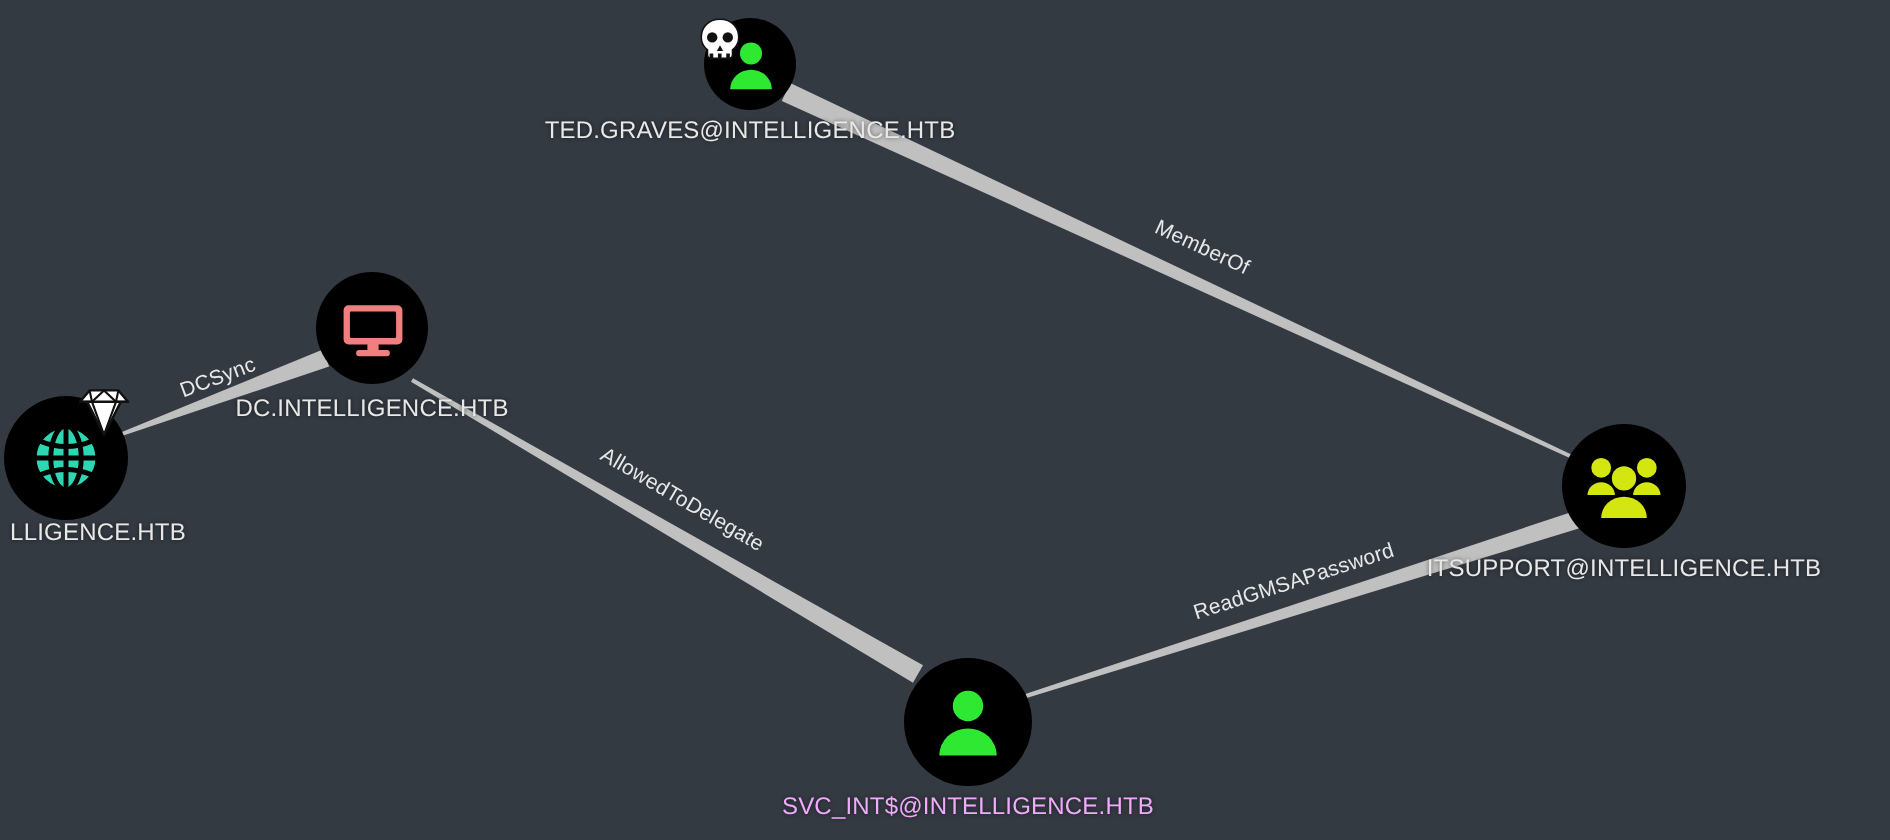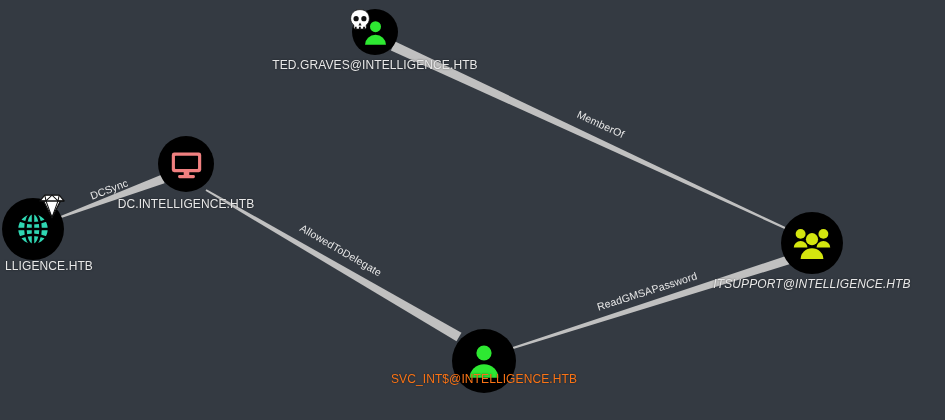--- a/index.html
+++ b/index.html
@@ -144,30 +144,30 @@
           <svg width="38" height="38" viewBox="0 0 100 100">
             <circle cx="20" cy="26" r="13" fill="#d4e60f"></circle>
             <path d="M2 62 a18 17 0 0 1 36 0 z" fill="#d4e60f"></path>
             <circle cx="80" cy="26" r="13" fill="#d4e60f"></circle>
             <path d="M62 62 a18 17 0 0 1 36 0 z" fill="#d4e60f"></path>
             <circle cx="50" cy="40" r="16" fill="#d4e60f"></circle>
             <path d="M20 92 a30 28 0 0 1 60 0 z" fill="#d4e60f"></path>
           </svg>
         </div>
       </div>
-      <div class="node-label" style="left: 812px; top: 277px; color: rgb(232, 232, 232); font-style: italic;">ITSUPPORT@INTELLIGENCE.HTB</div>
+      <div class="node-label" style="left: 812px; top: 277px; color: rgb(232, 232, 232);">ITSUPPORT@INTELLIGENCE.HTB</div>
       <div class="node" style="left: 484px; top: 361px;">
         <div class="node-circle" style="width: 64px; height: 64px; background: rgb(0, 0, 0);">
           <svg width="40" height="40" viewBox="0 0 100 100">
             <circle cx="50" cy="30" r="19" fill="#2ee832"></circle>
             <path d="M14 92 a36 34 0 0 1 72 0 z" fill="#2ee832"></path>
           </svg>
         </div>
       </div>
-      <div class="node-label" style="left: 484px; top: 372px; color: #f97316; text-align: right;">SVC_INT$@INTELLIGENCE.HTB</div>
+      <div class="node-label" style="left: 484px; top: 396px; color: #f0abfc; text-align: right;">SVC_INT$@INTELLIGENCE.HTB</div>
     </div>
   <div id="edge-label-layer">
       <div class="edge-label" style="left: 109px; top: 189px; color: rgb(232, 232, 232); transform: translate(-50%, -50%) rotate(-20.5deg);">DCSync</div>
       <div class="edge-label" style="left: 601px; top: 124px; color: rgb(232, 232, 232); transform: translate(-50%, -50%) rotate(24.9deg);">MemberOf</div>
       <div class="edge-label" style="left: 341px; top: 250px; color: rgb(232, 232, 232); transform: translate(-50%, -50%) rotate(30.2deg);">AllowedToDelegate</div>
       <div class="edge-label" style="left: 647px; top: 291px; color: rgb(232, 232, 232); transform: translate(-50%, -50%) rotate(-17.7deg);">ReadGMSAPassword</div>
     </div>
 
 </div>
 

